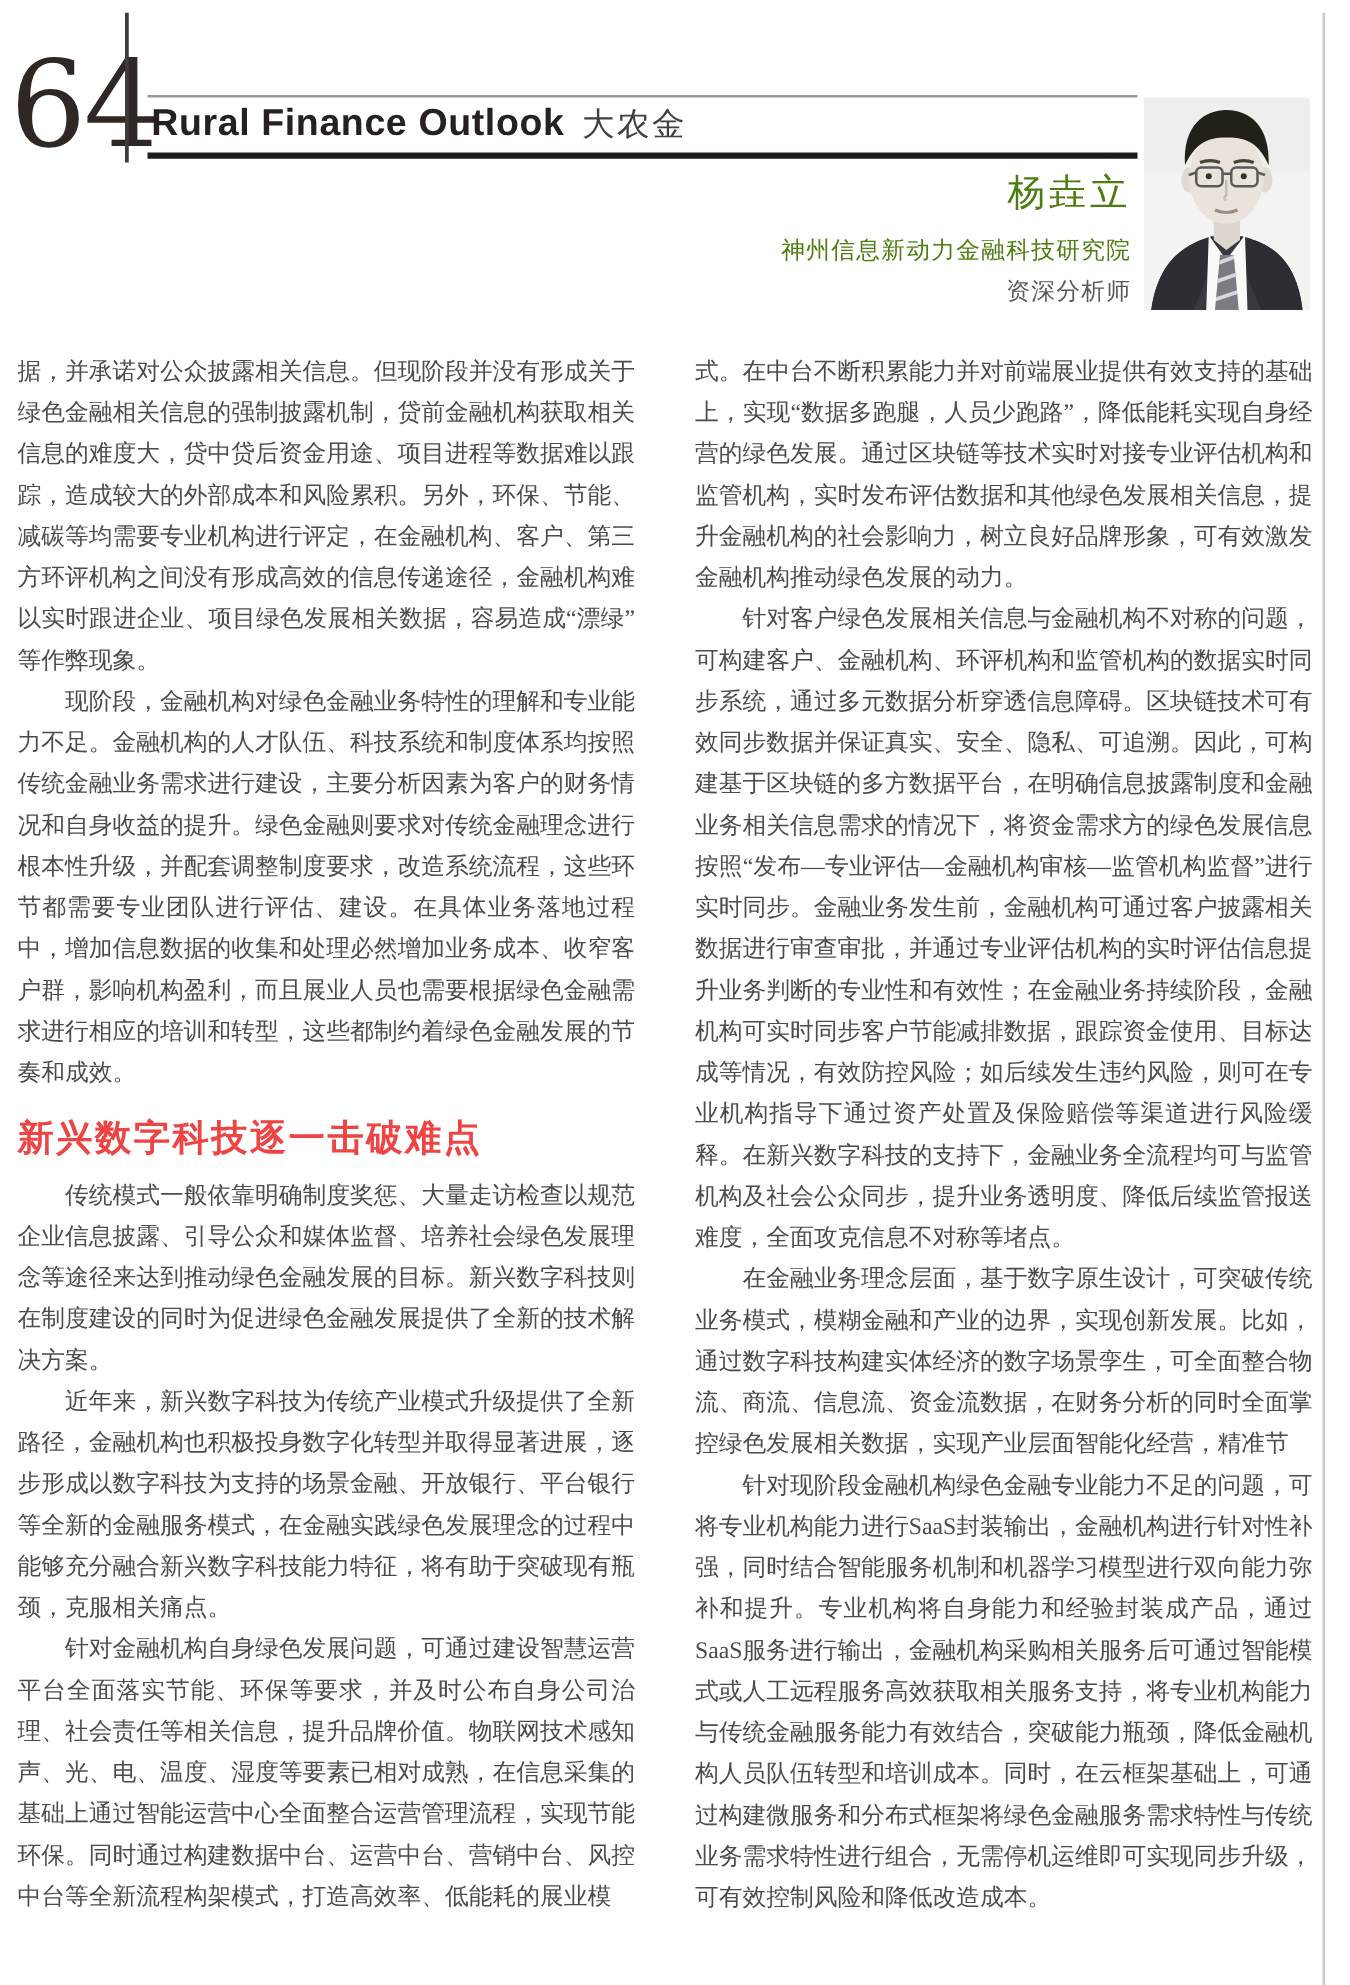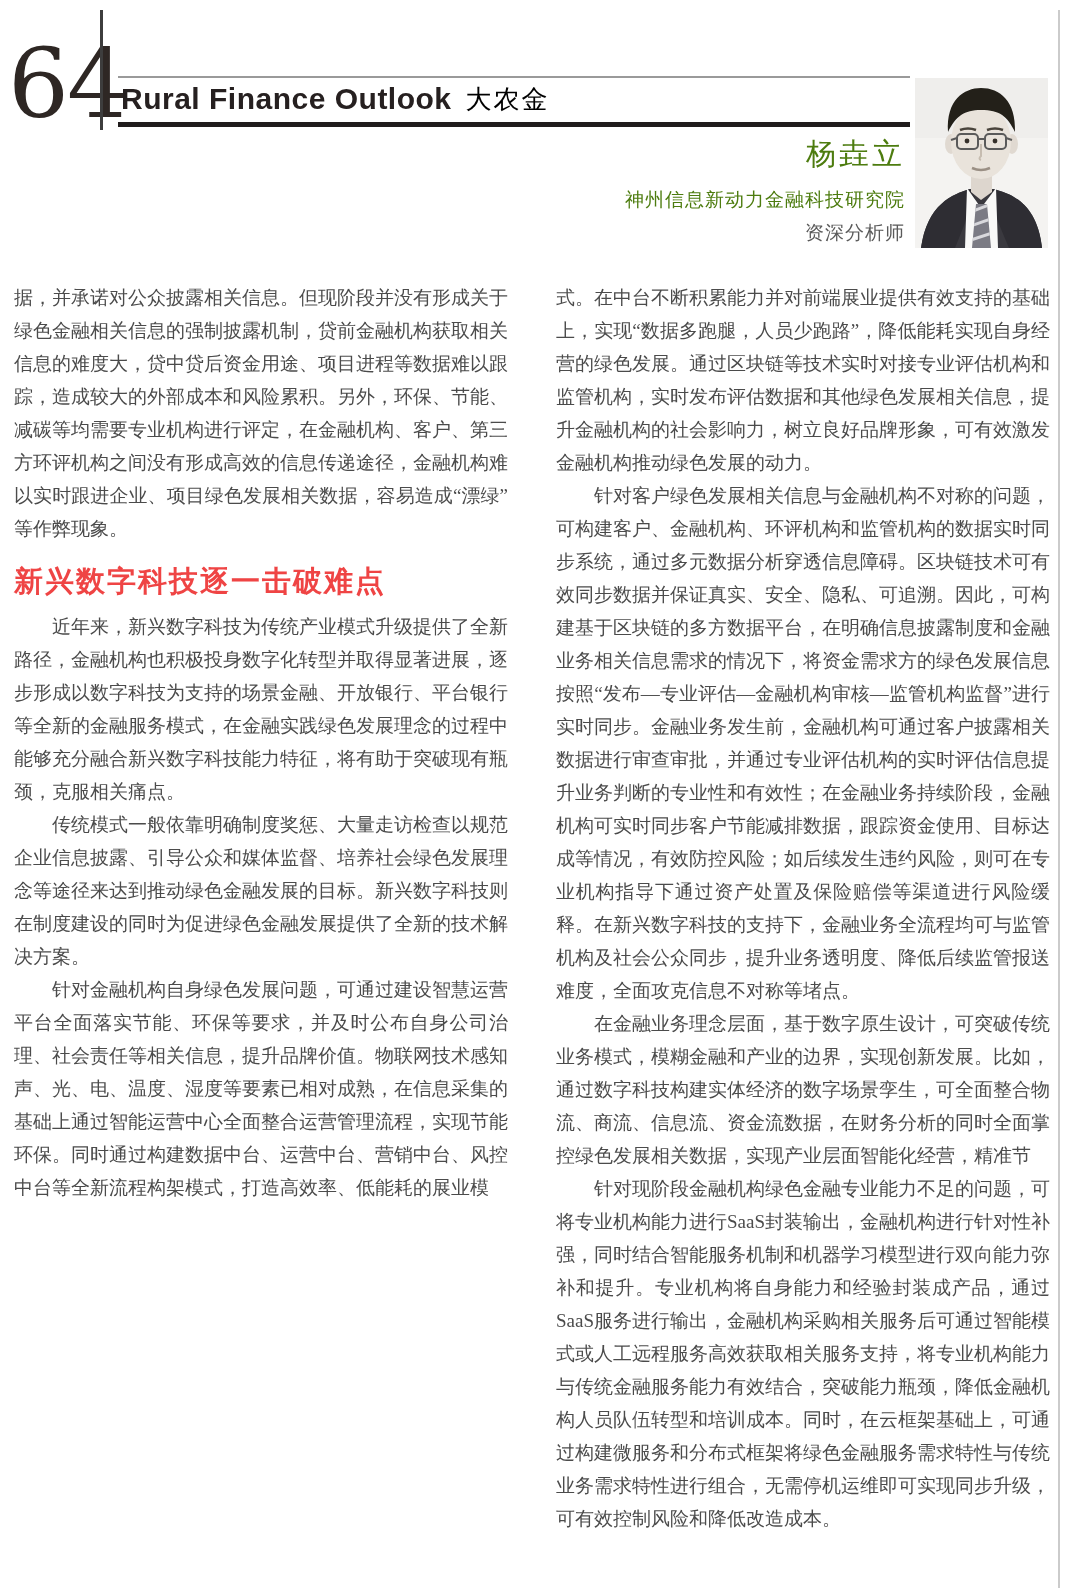--- a/index.html
+++ b/index.html
@@ -30,21 +30,21 @@
     position:absolute;left:118px;top:112px;
     width:792px;height:5px;background:#201c1c;
   }
   .masthead{
     position:absolute;left:121px;top:72px;
     display:flex;align-items:flex-start;
     font-family:"Liberation Sans", sans-serif;
     white-space:nowrap;
   }
   .masthead .en{font-size:30px;font-weight:bold;color:#262020;letter-spacing:0.5px;}
-  .masthead .cn{font-size:26px;font-weight:400;color:#000000;margin-left:14px;letter-spacing:2px;}
+  .masthead .cn{font-size:26px;font-weight:400;color:#404040;margin-left:14px;letter-spacing:2px;}
   
   .author-block{
     position:absolute;right:175px;top:124px;
     text-align:right;
     font-family:"Liberation Sans", sans-serif;
   }
   .author-name{font-size:30px;color:#4d7c0f;letter-spacing:3px;font-weight:500;}
   .author-affil{font-size:19px;color:#4d7c0f;margin-top:12px;letter-spacing:1px;}
   .author-title{font-size:19px;color:#5a5a5a;margin-top:7px;letter-spacing:1px;}
   .author-photo{
@@ -142,23 +142,24 @@
       <circle cx="80" cy="63" r="2.4" fill="#35302a"></circle>
 
       <path d="M66,66 L66,78 Q63,81 66,82" stroke="#c6bcb0" stroke-width="2" fill="none"></path>
       <path d="M57,90 Q66,94 75,90" stroke="#9a8f84" stroke-width="2.5" fill="none"></path>
     </g>
   </svg>
 
   <main>
     <div class="col col-left">
       <p class="cont">据，并承诺对公众披露相关信息。但现阶段并没有形成关于绿色金融相关信息的强制披露机制，贷前金融机构获取相关信息的难度大，贷中贷后资金用途、项目进程等数据难以跟踪，造成较大的外部成本和风险累积。另外，环保、节能、减碳等均需要专业机构进行评定，在金融机构、客户、第三方环评机构之间没有形成高效的信息传递途径，金融机构难以实时跟进企业、项目绿色发展相关数据，容易造成“漂绿”等作弊现象。</p>
+      <p>现阶段，金融机构对绿色金融业务特性的理解和专业能力不足。金融机构的人才队伍、科技系统和制度体系均按照传统金融业务需求进行建设，主要分析因素为客户的财务情况和自身收益的提升。绿色金融则要求对传统金融理念进行根本性升级，并配套调整制度要求，改造系统流程，这些环节都需要专业团队进行评估、建设。在具体业务落地过程中，增加信息数据的收集和处理必然增加业务成本、收窄客户群，影响机构盈利，而且展业人员也需要根据绿色金融需求进行相应的培训和转型，这些都制约着绿色金融发展的节奏和成效。</p>
       <h2 class="section-heading">新兴数字科技逐一击破难点</h2>
+      <p>传统模式一般依靠明确制度奖惩、大量走访检查以规范企业信息披露、引导公众和媒体监督、培养社会绿色发展理念等途径来达到推动绿色金融发展的目标。新兴数字科技则在制度建设的同时为促进绿色金融发展提供了全新的技术解决方案。</p>
       <p>近年来，新兴数字科技为传统产业模式升级提供了全新路径，金融机构也积极投身数字化转型并取得显著进展，逐步形成以数字科技为支持的场景金融、开放银行、平台银行等全新的金融服务模式，在金融实践绿色发展理念的过程中能够充分融合新兴数字科技能力特征，将有助于突破现有瓶颈，克服相关痛点。</p>
-      <p>传统模式一般依靠明确制度奖惩、大量走访检查以规范企业信息披露、引导公众和媒体监督、培养社会绿色发展理念等途径来达到推动绿色金融发展的目标。新兴数字科技则在制度建设的同时为促进绿色金融发展提供了全新的技术解决方案。</p>
       <p>针对金融机构自身绿色发展问题，可通过建设智慧运营平台全面落实节能、环保等要求，并及时公布自身公司治理、社会责任等相关信息，提升品牌价值。物联网技术感知声、光、电、温度、湿度等要素已相对成熟，在信息采集的基础上通过智能运营中心全面整合运营管理流程，实现节能环保。同时通过构建数据中台、运营中台、营销中台、风控中台等全新流程构架模式，打造高效率、低能耗的展业模</p>
     </div>
     <div class="col col-right">
       <p class="cont">式。在中台不断积累能力并对前端展业提供有效支持的基础上，实现“数据多跑腿，人员少跑路”，降低能耗实现自身经营的绿色发展。通过区块链等技术实时对接专业评估机构和监管机构，实时发布评估数据和其他绿色发展相关信息，提升金融机构的社会影响力，树立良好品牌形象，可有效激发金融机构推动绿色发展的动力。</p>
       <p>针对客户绿色发展相关信息与金融机构不对称的问题，可构建客户、金融机构、环评机构和监管机构的数据实时同步系统，通过多元数据分析穿透信息障碍。区块链技术可有效同步数据并保证真实、安全、隐私、可追溯。因此，可构建基于区块链的多方数据平台，在明确信息披露制度和金融业务相关信息需求的情况下，将资金需求方的绿色发展信息按照“发布—专业评估—金融机构审核—监管机构监督”进行实时同步。金融业务发生前，金融机构可通过客户披露相关数据进行审查审批，并通过专业评估机构的实时评估信息提升业务判断的专业性和有效性；在金融业务持续阶段，金融机构可实时同步客户节能减排数据，跟踪资金使用、目标达成等情况，有效防控风险；如后续发生违约风险，则可在专业机构指导下通过资产处置及保险赔偿等渠道进行风险缓释。在新兴数字科技的支持下，金融业务全流程均可与监管机构及社会公众同步，提升业务透明度、降低后续监管报送难度，全面攻克信息不对称等堵点。</p>
       <p>在金融业务理念层面，基于数字原生设计，可突破传统业务模式，模糊金融和产业的边界，实现创新发展。比如，通过数字科技构建实体经济的数字场景孪生，可全面整合物流、商流、信息流、资金流数据，在财务分析的同时全面掌控绿色发展相关数据，实现产业层面智能化经营，精准节</p>
       <p>针对现阶段金融机构绿色金融专业能力不足的问题，可将专业机构能力进行SaaS封装输出，金融机构进行针对性补强，同时结合智能服务机制和机器学习模型进行双向能力弥补和提升。专业机构将自身能力和经验封装成产品，通过SaaS服务进行输出，金融机构采购相关服务后可通过智能模式或人工远程服务高效获取相关服务支持，将专业机构能力与传统金融服务能力有效结合，突破能力瓶颈，降低金融机构人员队伍转型和培训成本。同时，在云框架基础上，可通过构建微服务和分布式框架将绿色金融服务需求特性与传统业务需求特性进行组合，无需停机运维即可实现同步升级，可有效控制风险和降低改造成本。</p>
     </div>
   </main>
 

